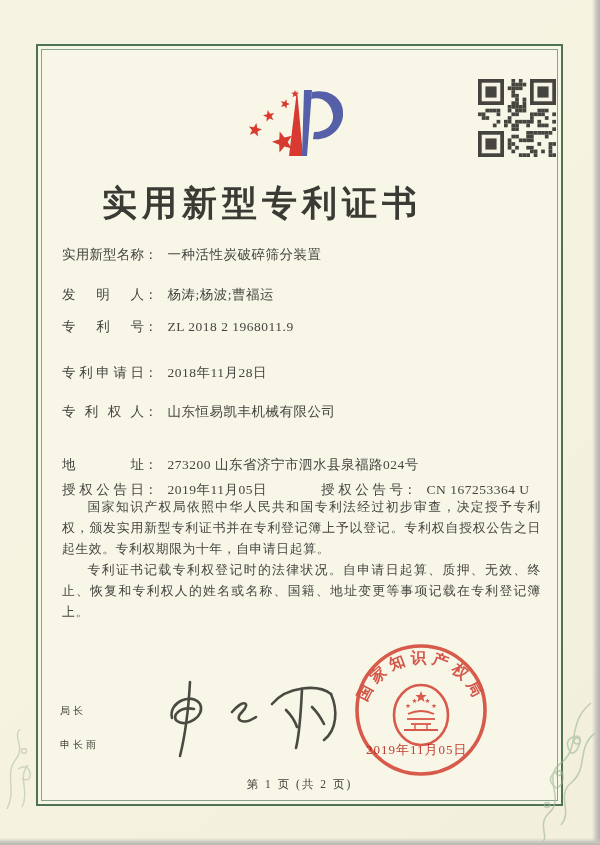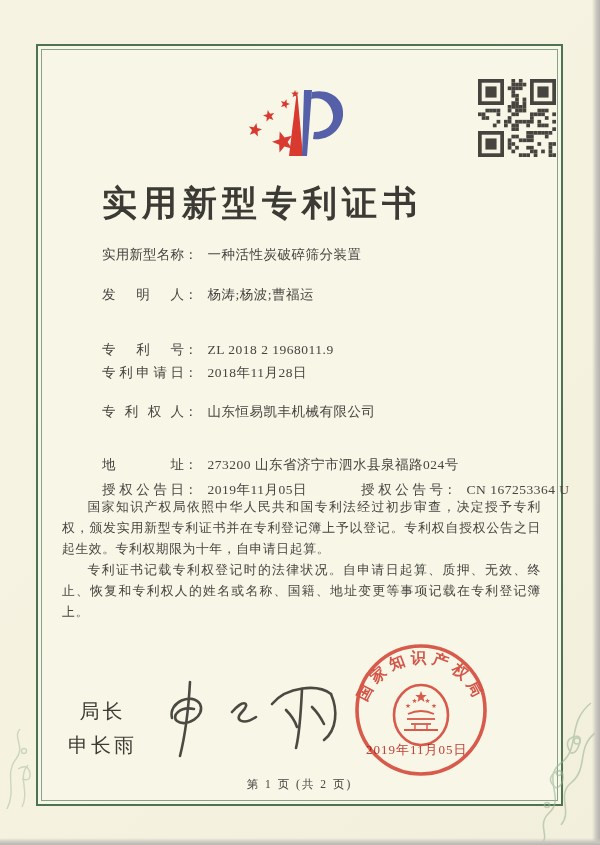--- a/index.html
+++ b/index.html
@@ -17,30 +17,30 @@
   .frame{position:absolute;left:36px;top:44px;width:527px;height:762px;
          border:2.5px solid #4e7354;background:#f7f6e7;box-sizing:border-box;}
   .frame-inner{position:absolute;inset:3px;border:1px solid #86a389;}
   .cert-no{position:absolute;left:60px;top:92px;font-size:13.5px;color:#55534c;
            letter-spacing:1px;}
   .qr{position:absolute;left:478px;top:79px;width:78px;height:78px;}
   .logo{position:absolute;left:233px;top:84px;width:140px;height:100px;}
   .title{position:absolute;left:0;top:180px;width:524px;text-align:center;
          font-size:35px;color:#3b3a34;letter-spacing:5px;font-weight:600;}
   .fields{position:absolute;left:62px;top:246px;width:480px;font-size:13.5px;color:#474540;}
-  .frow{position:absolute;left:0;white-space:nowrap;margin-left:40px;}
+  .frow{position:absolute;left:0;white-space:nowrap;}
   .flabel{display:inline-block;width:82px;text-align:justify;text-align-last:justify;}
   .fcolon{display:inline-block;margin-right:10px;}
   .fvalue{letter-spacing:.5px;}
   .grant2{margin-left:54px;}
   .paras{position:absolute;left:62px;top:497px;width:479px;font-size:12.8px;
          line-height:21px;color:#474540;text-align:justify;}
   .paras p{margin:0;text-indent:2em;letter-spacing:.6px;}
-  .signer{position:absolute;left:68px;top:694px;font-size:20px;color:#3e3c36;
-          letter-spacing:3px;line-height:34px;text-align:center;}
+  .signer{position:absolute;left:60px;top:694px;font-size:10px;color:#3e3c36;
+          letter-spacing:3px;line-height:34px;}
   .signature{position:absolute;left:150px;top:672px;width:200px;height:95px;}
   .seal{position:absolute;left:352px;top:641px;width:138px;height:138px;
         mix-blend-mode:multiply;opacity:.93;}
   .seal-date{position:absolute;left:366px;top:741px;width:120px;font-size:13px;
         color:#c9443a;letter-spacing:1px;mix-blend-mode:multiply;}
   .page-info{position:absolute;left:36px;top:777px;width:527px;text-align:center;
         font-size:11.5px;color:#46443e;letter-spacing:2px;}
   .footer-note{position:absolute;left:36px;top:814px;width:490px;text-align:center;
         font-size:13px;color:#5d6752;letter-spacing:3px;}
   .flourish{position:absolute;pointer-events:none;}
@@ -192,21 +192,21 @@
 
   <div class="title">实用新型专利证书</div>
 
   <div class="fields">
     <div class="frow" style="top:0px">
       <span class="flabel">实用新型名称</span><span class="fcolon">：</span><span class="fvalue">一种活性炭破碎筛分装置</span>
     </div>
     <div class="frow" style="top:40px">
       <span class="flabel">发明人</span><span class="fcolon">：</span><span class="fvalue">杨涛;杨波;曹福运</span>
     </div>
-    <div class="frow" style="top:95px">
+    <div class="frow" style="top:72px">
       <span class="flabel">专利号</span><span class="fcolon">：</span><span class="fvalue">ZL 2018 2 1968011.9</span>
     </div>
     <div class="frow" style="top:118px">
       <span class="flabel">专利申请日</span><span class="fcolon">：</span><span class="fvalue">2018年11月28日</span>
     </div>
     <div class="frow" style="top:157px">
       <span class="flabel">专利权人</span><span class="fcolon">：</span><span class="fvalue">山东恒易凯丰机械有限公司</span>
     </div>
     <div class="frow" style="top:210px">
       <span class="flabel">地址</span><span class="fcolon">：</span><span class="fvalue">273200 山东省济宁市泗水县泉福路024号</span>

